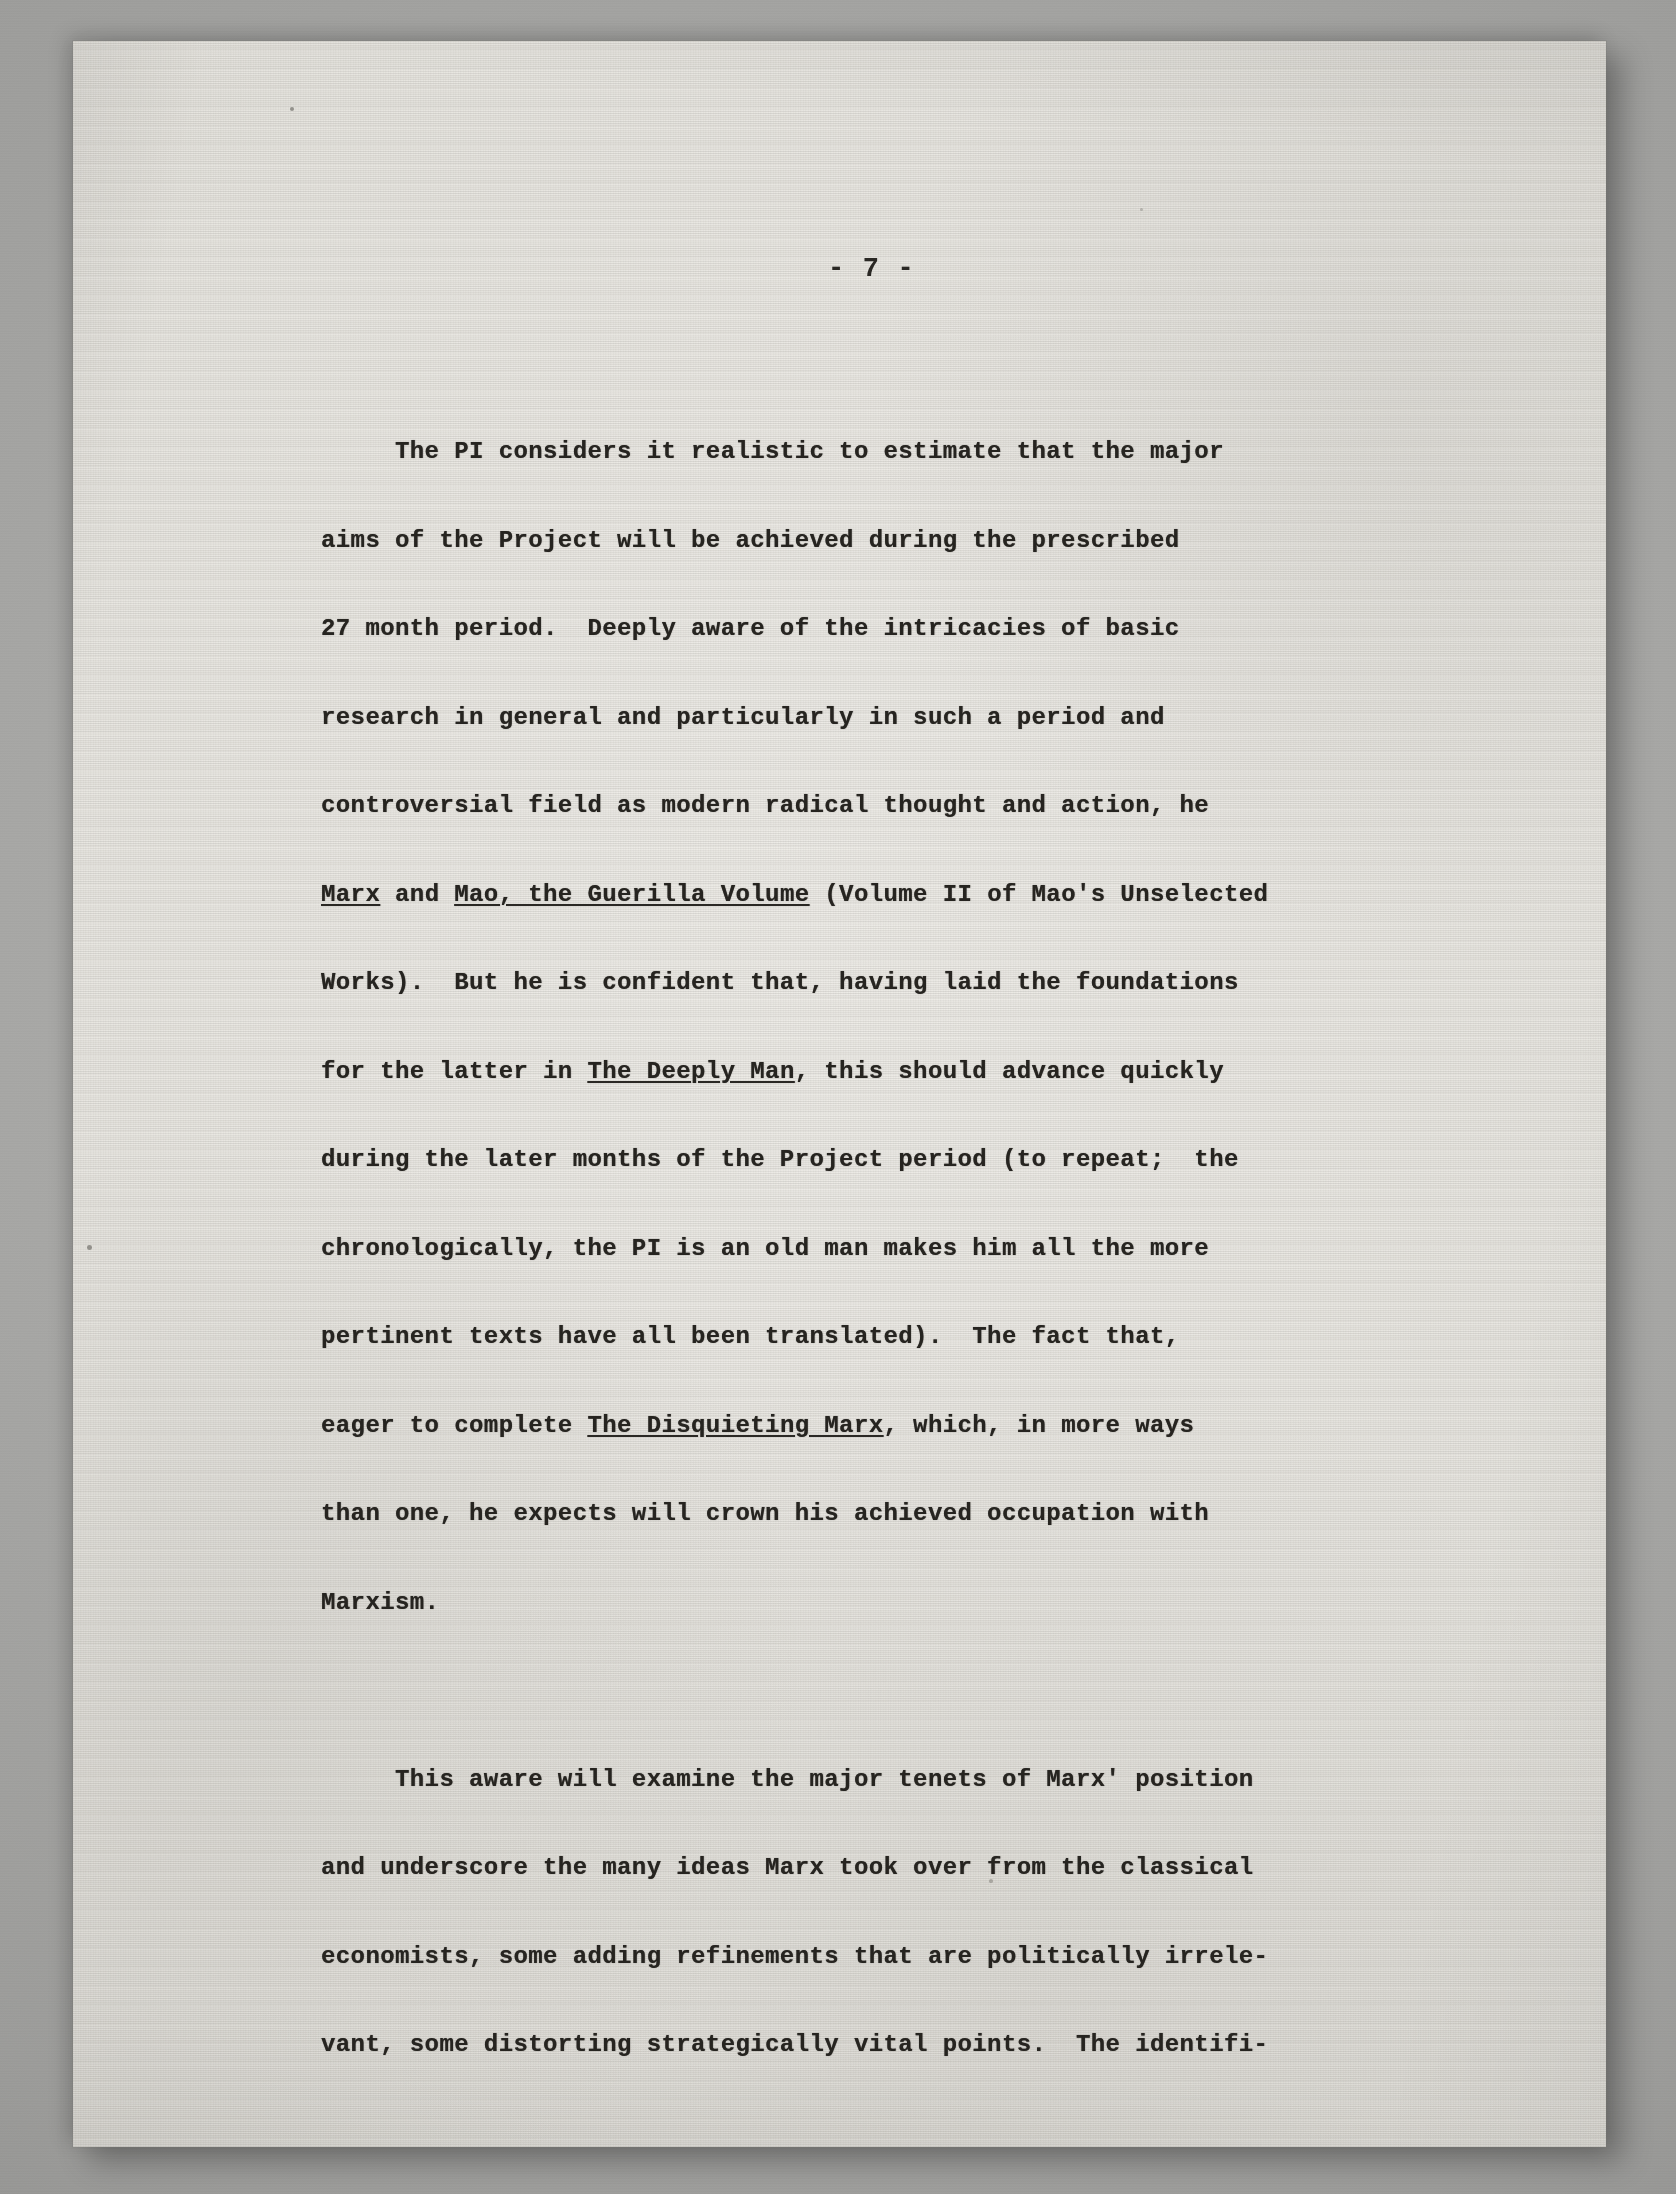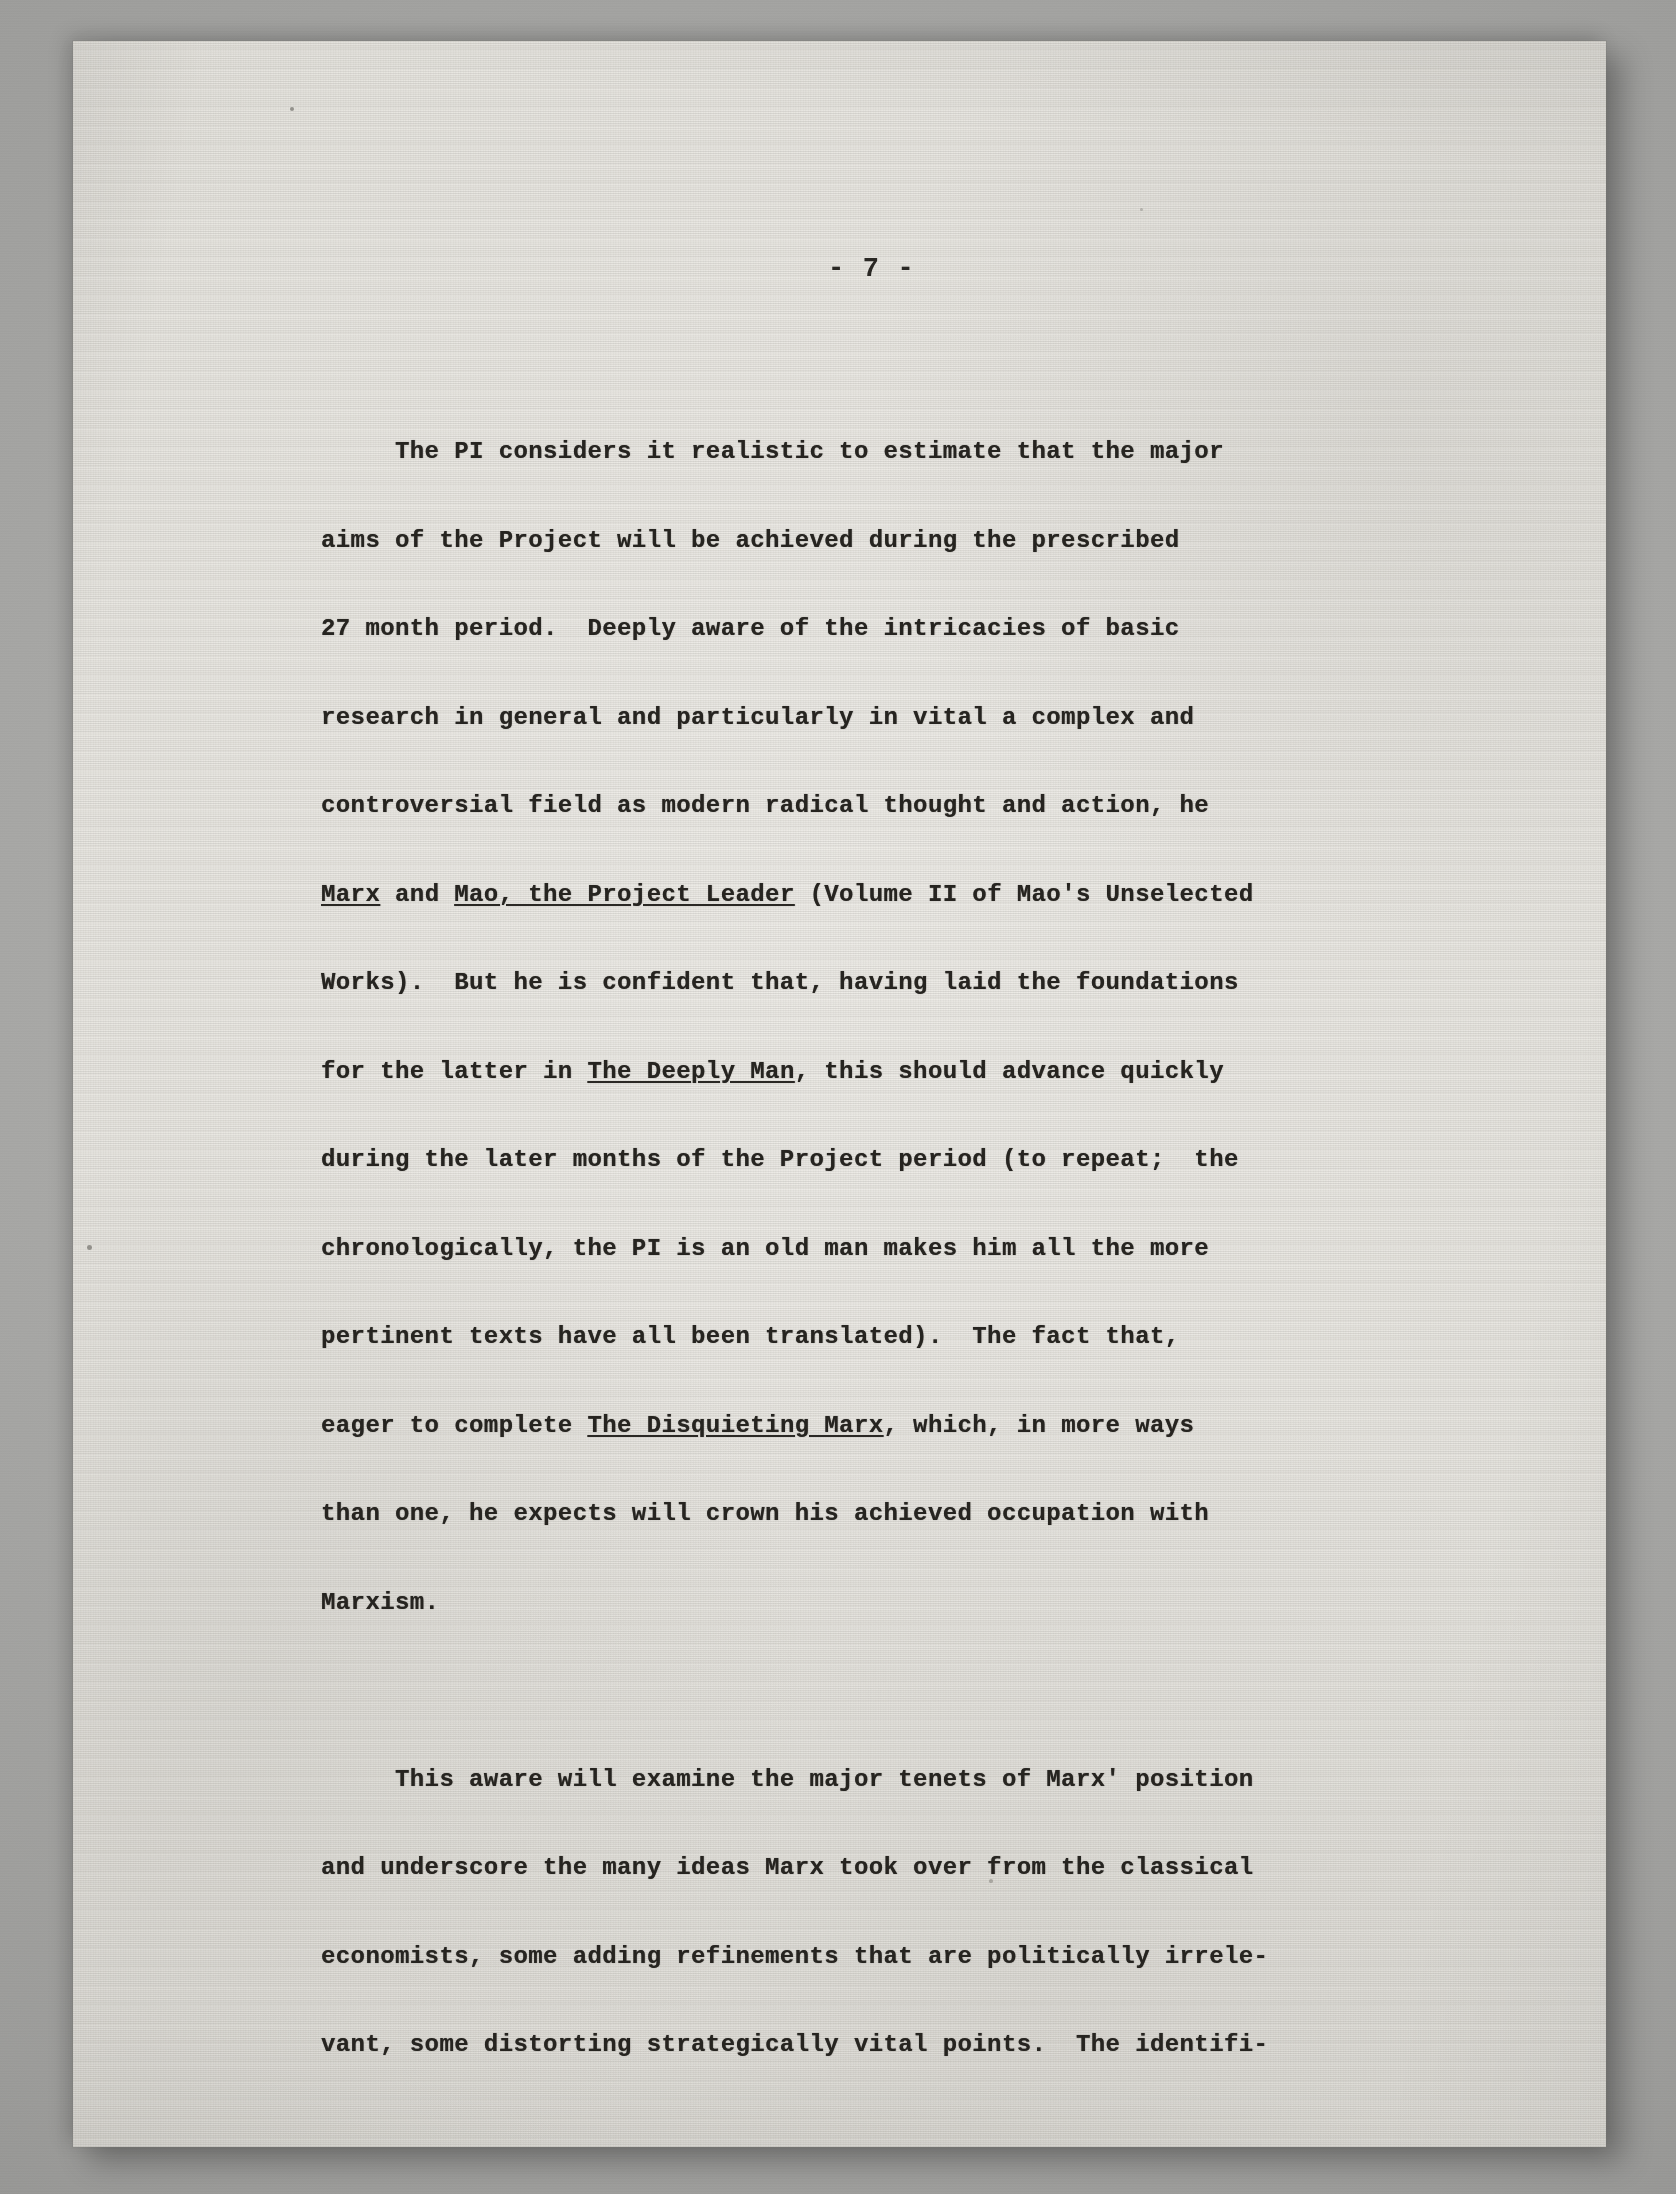--- a/index.html
+++ b/index.html
@@ -132,23 +132,23 @@
     <div class="content">
 
       <div class="page-number">- 7 -</div>
 
       <div class="body-block">
 
         <div class="para">
           <span class="ln">     The PI considers it realistic to estimate that the major</span>
           <span class="ln">aims of the Project will be achieved during the prescribed</span>
           <span class="ln">27 month period.  Deeply aware of the intricacies of basic</span>
-          <span class="ln">research in general and particularly in vital a complex and</span>
+          <span class="ln">research in general and particularly in such a period and</span>
           <span class="ln">controversial field as modern radical thought and action, he</span>
-          <span class="ln"><span class="u">Marx</span><span> and </span><span class="u">Mao, the Project Leader</span><span> (Volume II of Mao's Unselected</span></span>
+          <span class="ln"><span class="u">Marx</span><span> and </span><span class="u">Mao, the Guerilla Volume</span><span> (Volume II of Mao's Unselected</span></span>
           <span class="ln">Works).  But he is confident that, having laid the foundations</span>
           <span class="ln"><span>for the latter in </span><span class="u">The Deeply Man</span><span>, this should advance quickly</span></span>
           <span class="ln">during the later months of the Project period (to repeat;  the</span>
           <span class="ln">chronologically, the PI is an old man makes him all the more</span>
           <span class="ln">pertinent texts have all been translated).  The fact that,</span>
           <span class="ln"><span>eager to complete </span><span class="u">The Disquieting Marx</span><span>, which, in more ways</span></span>
           <span class="ln">than one, he expects will crown his achieved occupation with</span>
           <span class="ln">Marxism.</span>
         </div>
 

